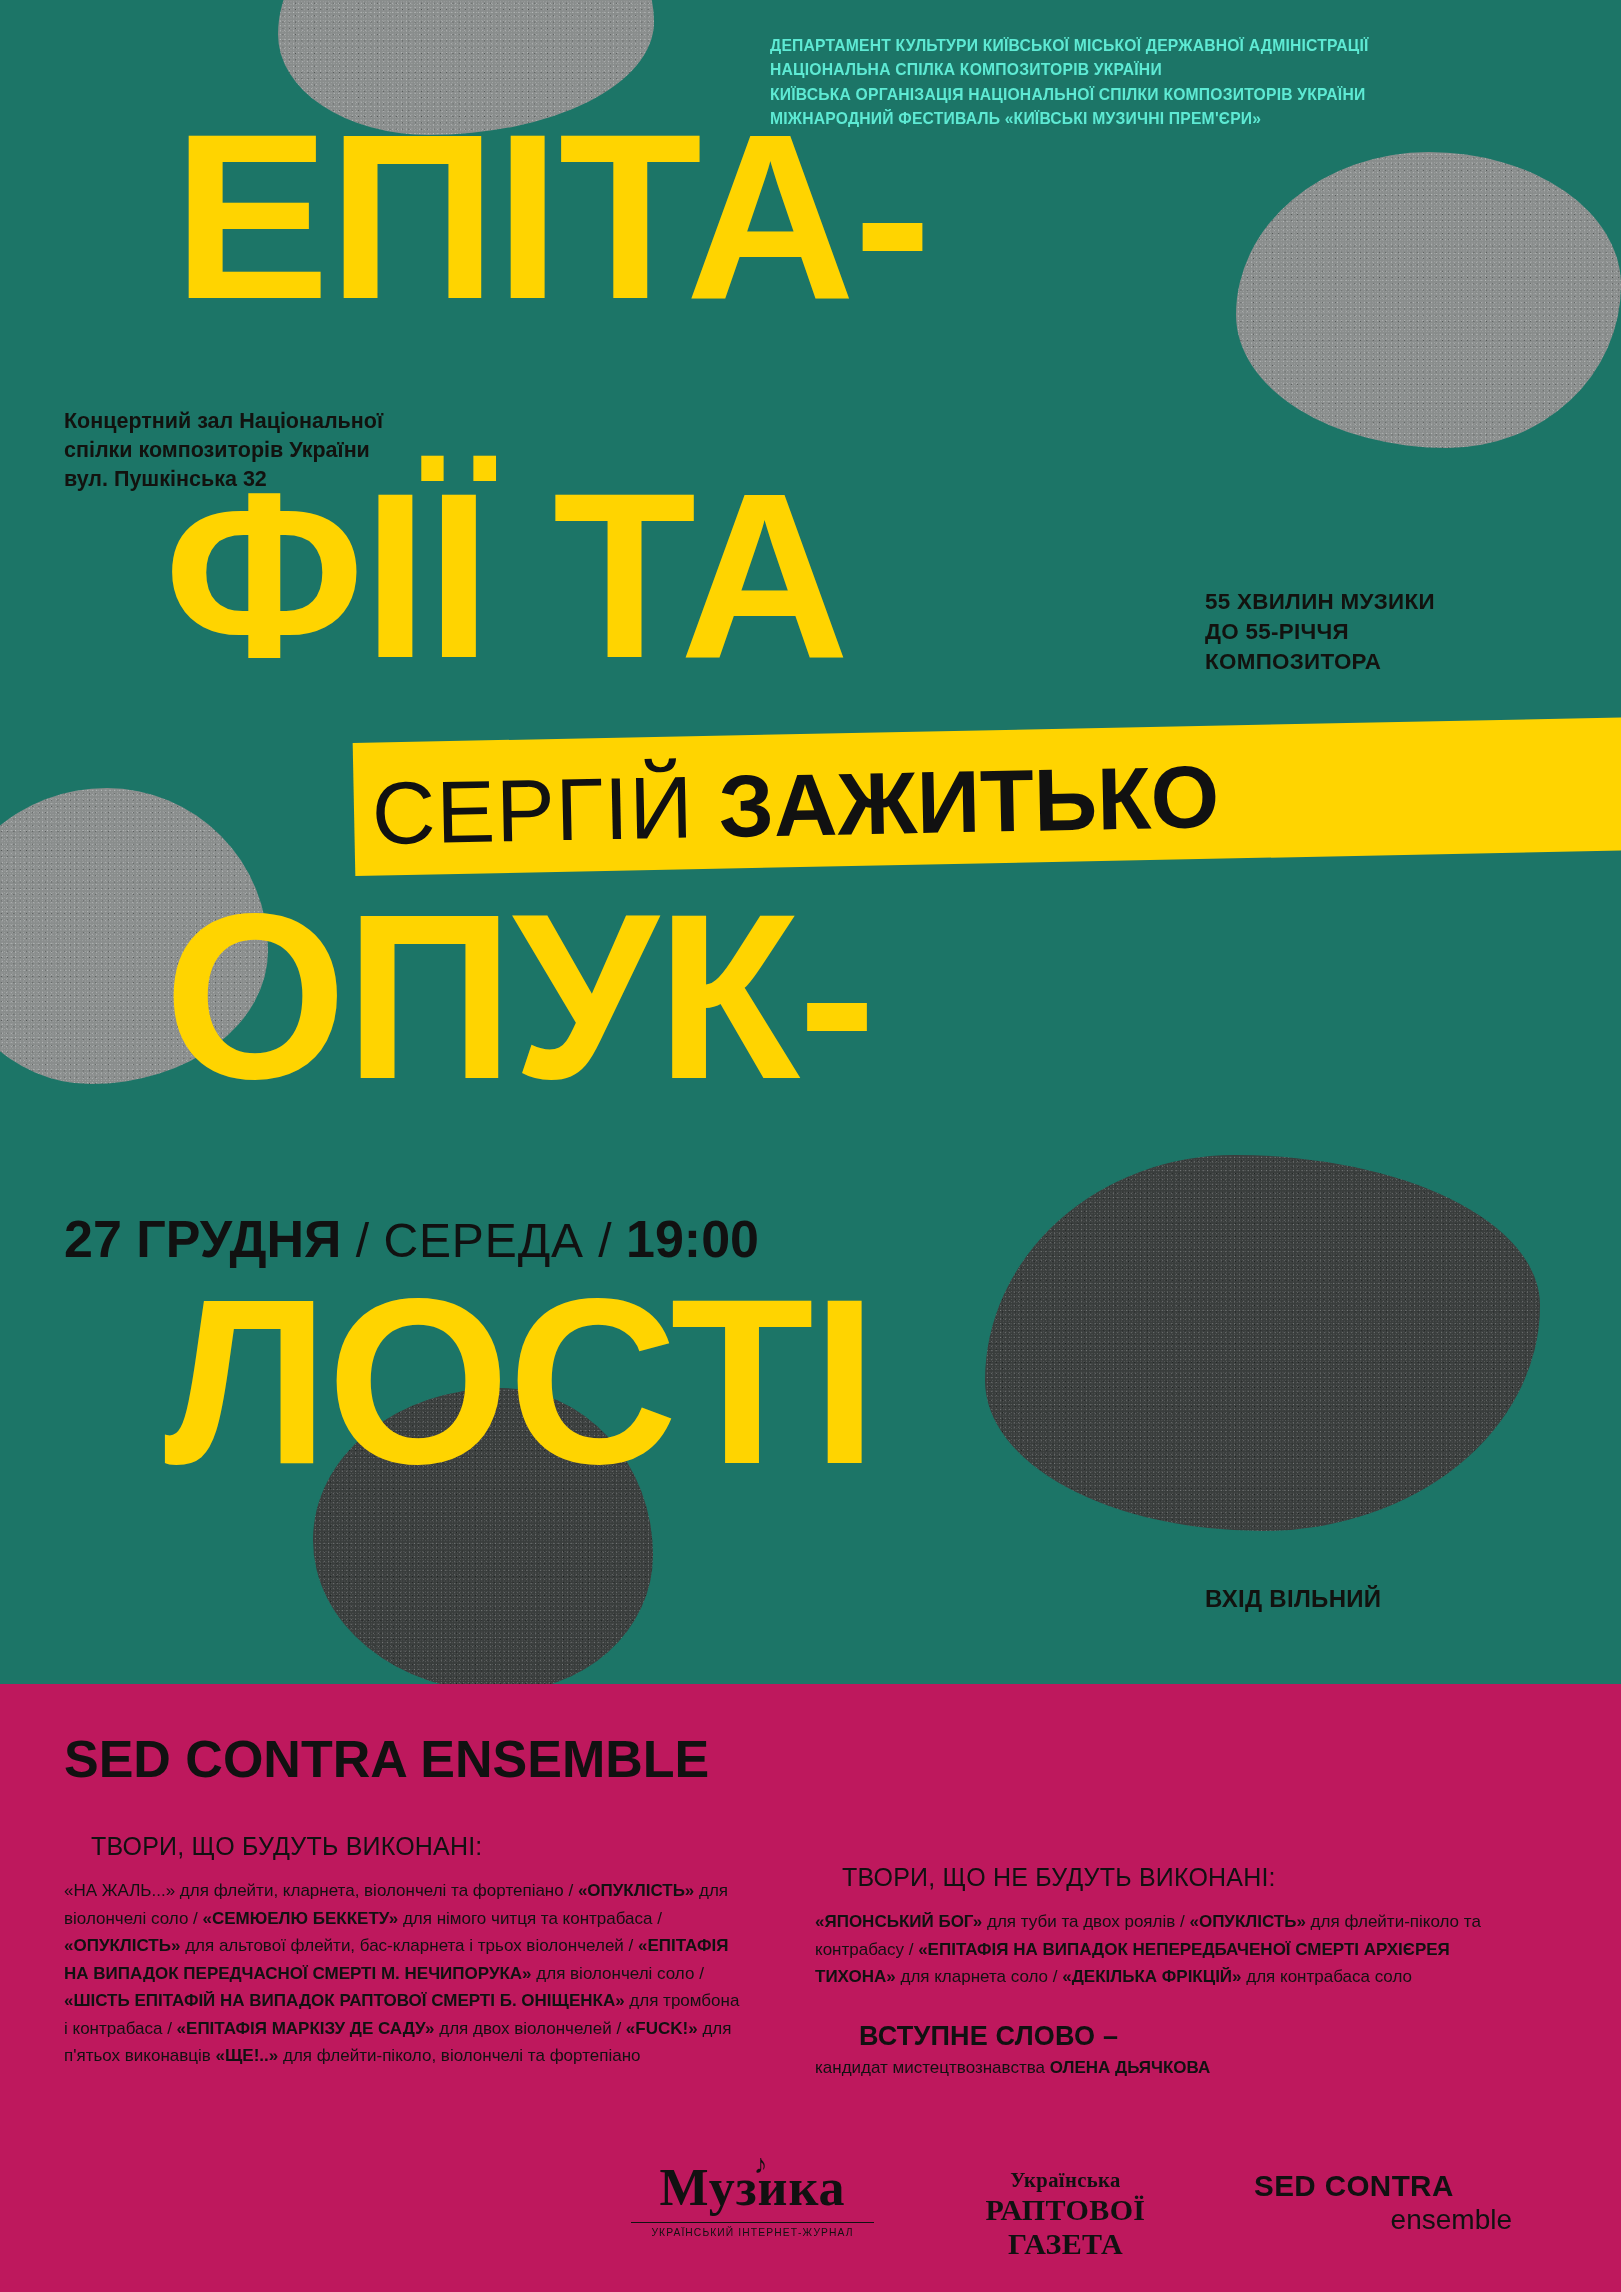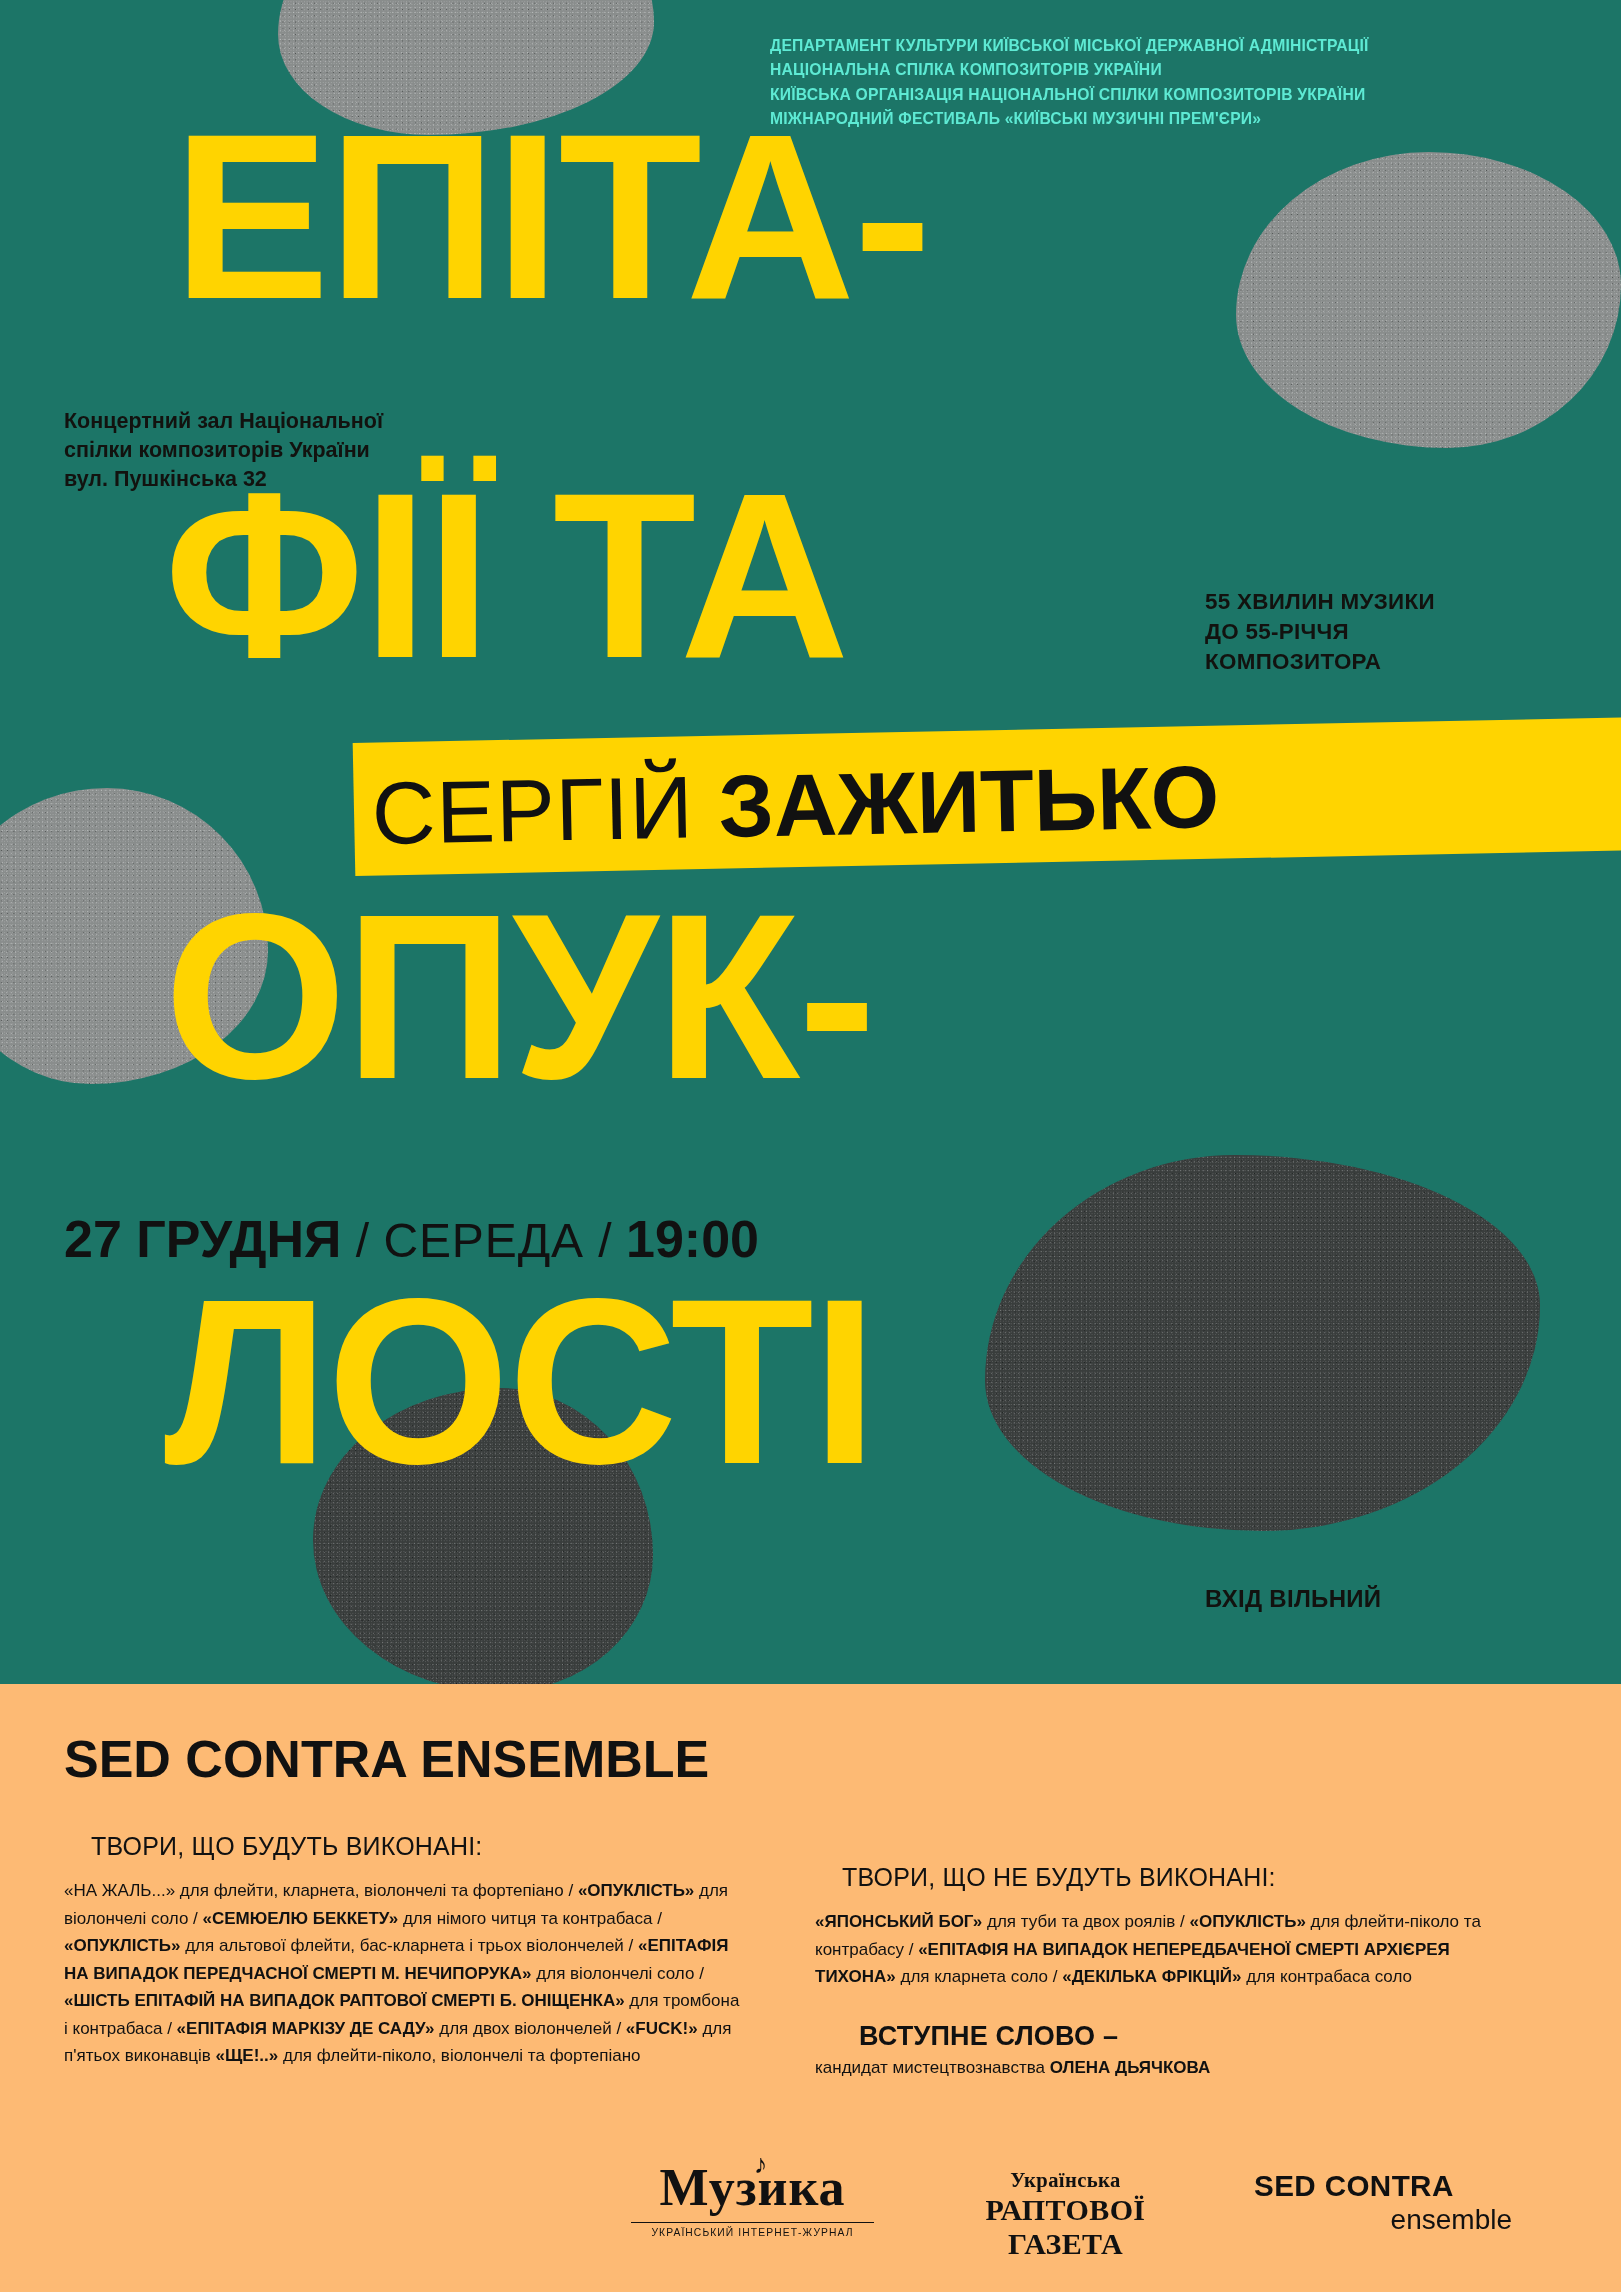--- a/index.html
+++ b/index.html
@@ -164,21 +164,21 @@
     font-weight: 700;
     z-index: 9;
     letter-spacing: 0.3px;
   }
 
   
   .bottom {
     position: absolute;
     left: 0; top: 1684px;
     width: 1621px; height: 609px;
-    background: #fdba74;
+    background: #be185d;
   }
   .ensemble-title {
     position: absolute;
     left: 64px; top: 45px;
     font-size: 52px;
     font-weight: 700;
     color: #111;
     letter-spacing: 0px;
   }
 

